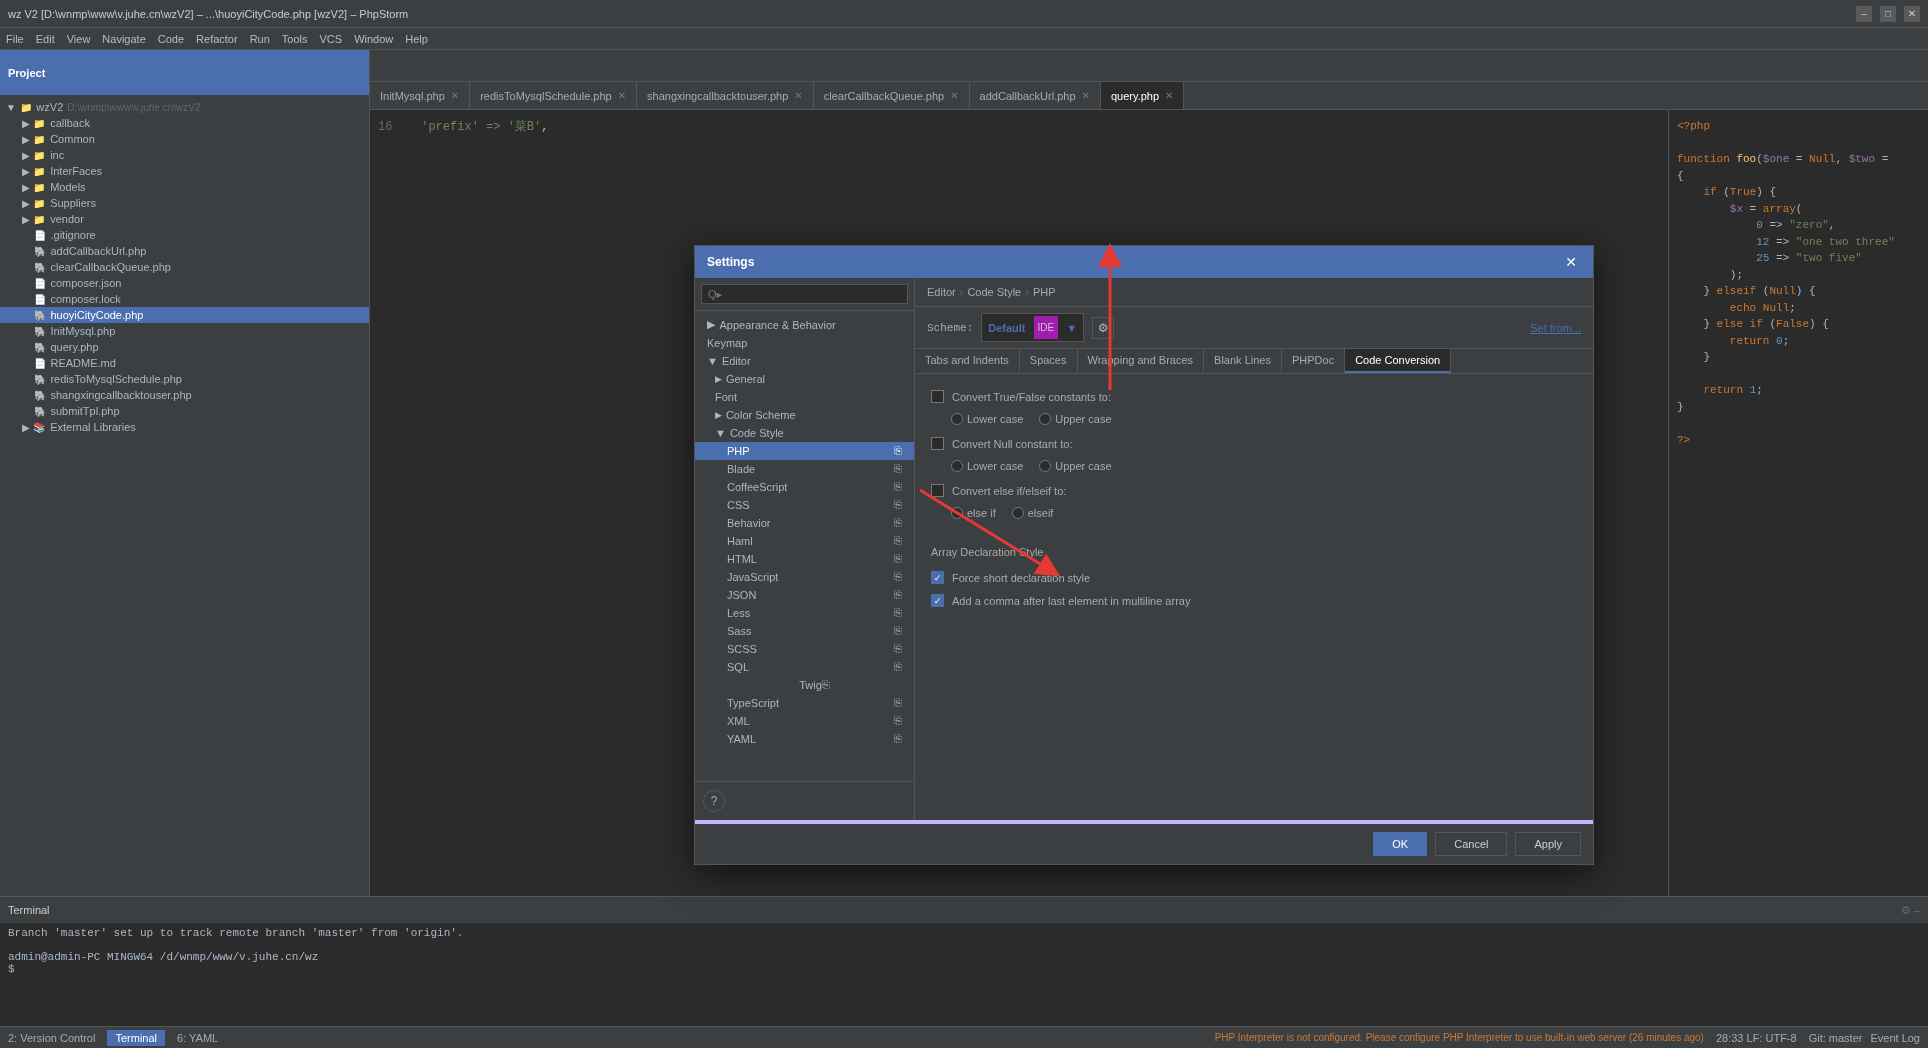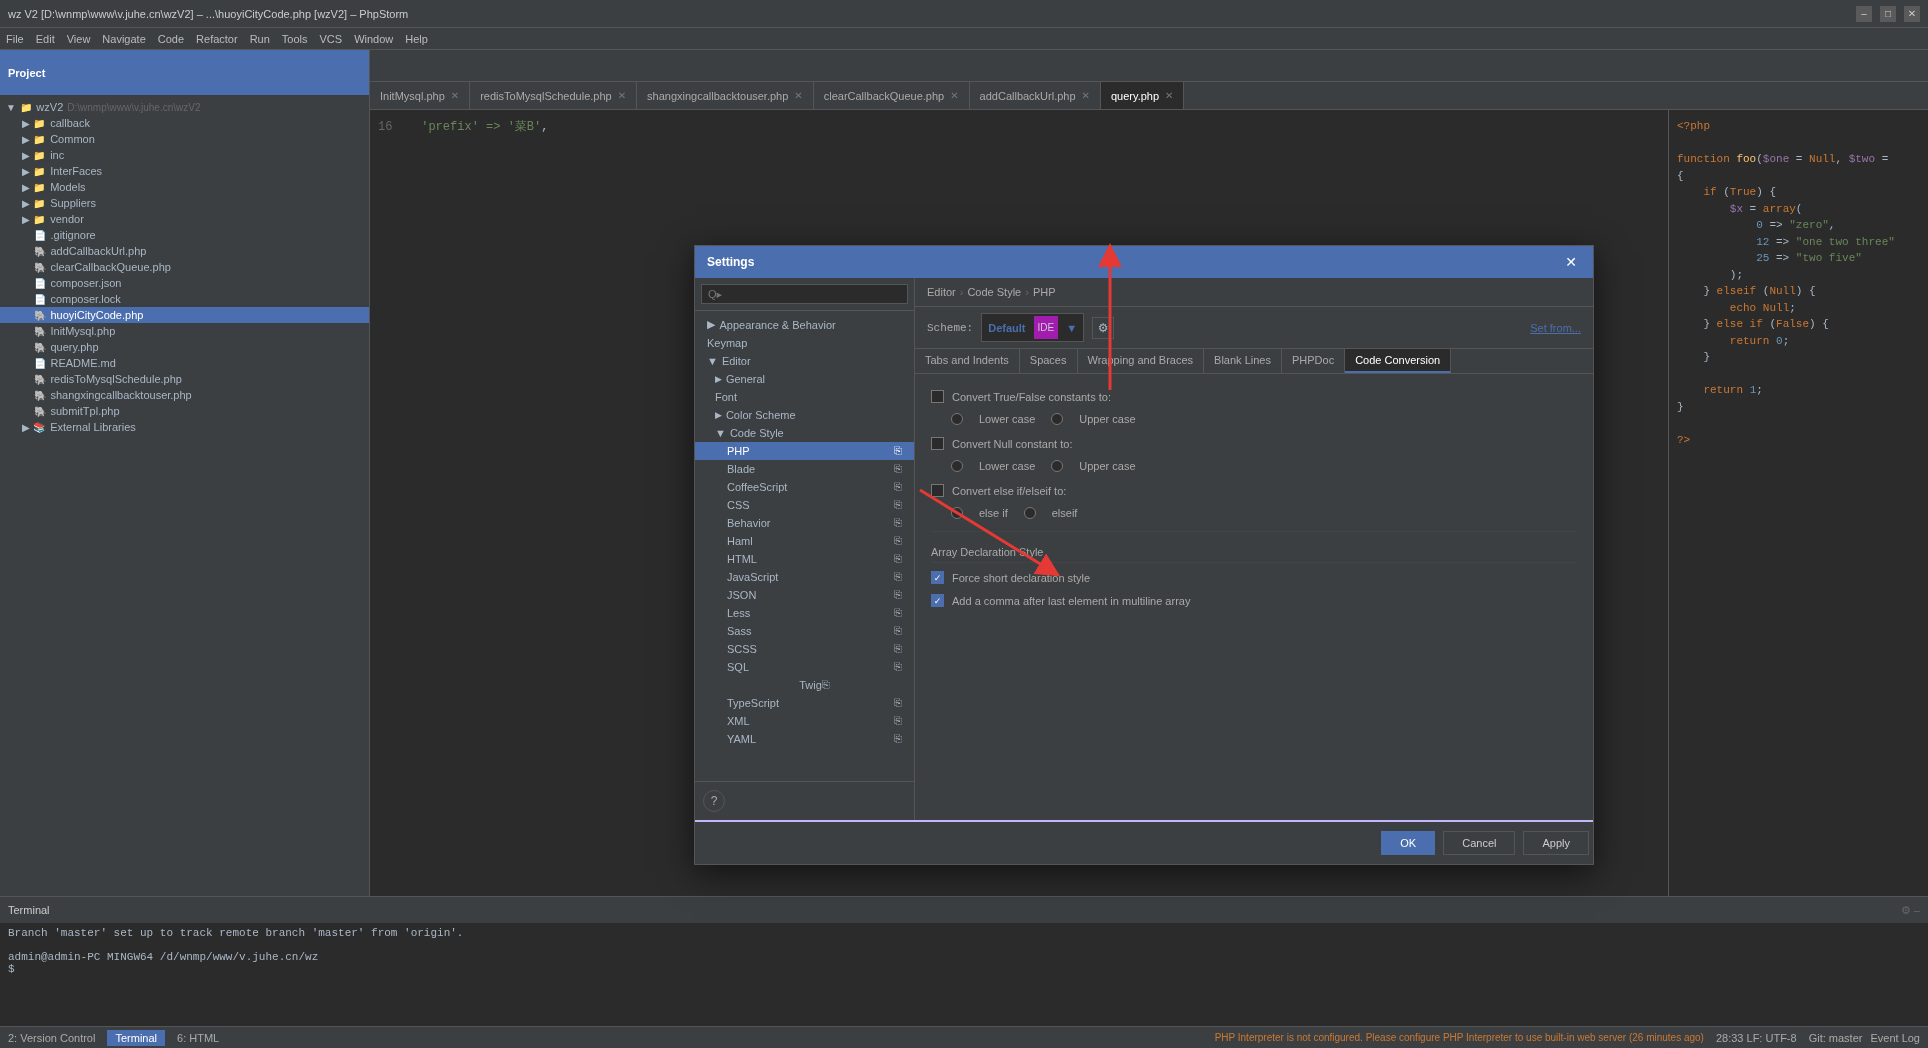--- a/index.html
+++ b/index.html
@@ -408,21 +408,21 @@
     }
     .radio-group {
       display: flex;
       align-items: center;
       gap: 16px;
       margin-left: 20px;
     }
     .radio-opt {
       display: flex;
       align-items: center;
-      gap: 16px;
+      gap: 4px;
       font-size: 11px;
       color: #aaa;
     }
     .radio-btn {
       width: 12px; height: 12px;
       border-radius: 50%;
       border: 1px solid #777;
       background: #2b2b2b;
       cursor: pointer;
       display: flex; align-items: center; justify-content: center;
@@ -437,25 +437,25 @@
       color: #aaa;
       margin: 14px 0 8px 0;
       border-bottom: 1px solid #444;
       padding-bottom: 4px;
     }
 
     
     .dialog-footer {
       height: 44px;
       background: #3c3f41;
-      border-top: 2px solid #c4b5fd;
+      border-top: 4px solid #c4b5fd;
       display: flex;
       align-items: center;
       justify-content: flex-end;
-      padding: 0 4px;
+      padding: 0 12px;
       gap: 8px;
     }
     .dlg-btn {
       padding: 5px 18px;
       font-size: 11px;
       cursor: pointer;
       border: 1px solid #555;
       background: #3c3f41;
       color: #ccc;
     }
@@ -694,21 +694,21 @@
     <div>Branch 'master' set up to track remote branch 'master' from 'origin'.</div>
     <div>&nbsp;</div>
     <div>admin@admin-PC MINGW64 /d/wnmp/www/v.juhe.cn/wz</div>
     <div>$ </div>
   </div>
 </div>
 
 <div class="bottom-bar">
   <span style="margin-right:12px">2: Version Control</span>
   <span style="margin-right:12px; background:#4b6eaf; padding:2px 8px; color:#fff">Terminal</span>
-  <span style="margin-right:12px">6: HTML</span>
+  <span style="margin-right:12px">6: YAML</span>
   <span style="flex:1"></span>
   <span style="color:#cc7832;margin-right:12px;font-size:10px">PHP Interpreter is not configured. Please configure PHP Interpreter to use built-in web server (26 minutes ago)</span>
   <span style="margin-right:12px">28:33  LF:  UTF-8</span>
   <span style="margin-right:8px">Git: master</span>
   <span>Event Log</span>
 </div>
 
 <div class="settings-dialog">
 
   <div class="dialog-title-bar">

